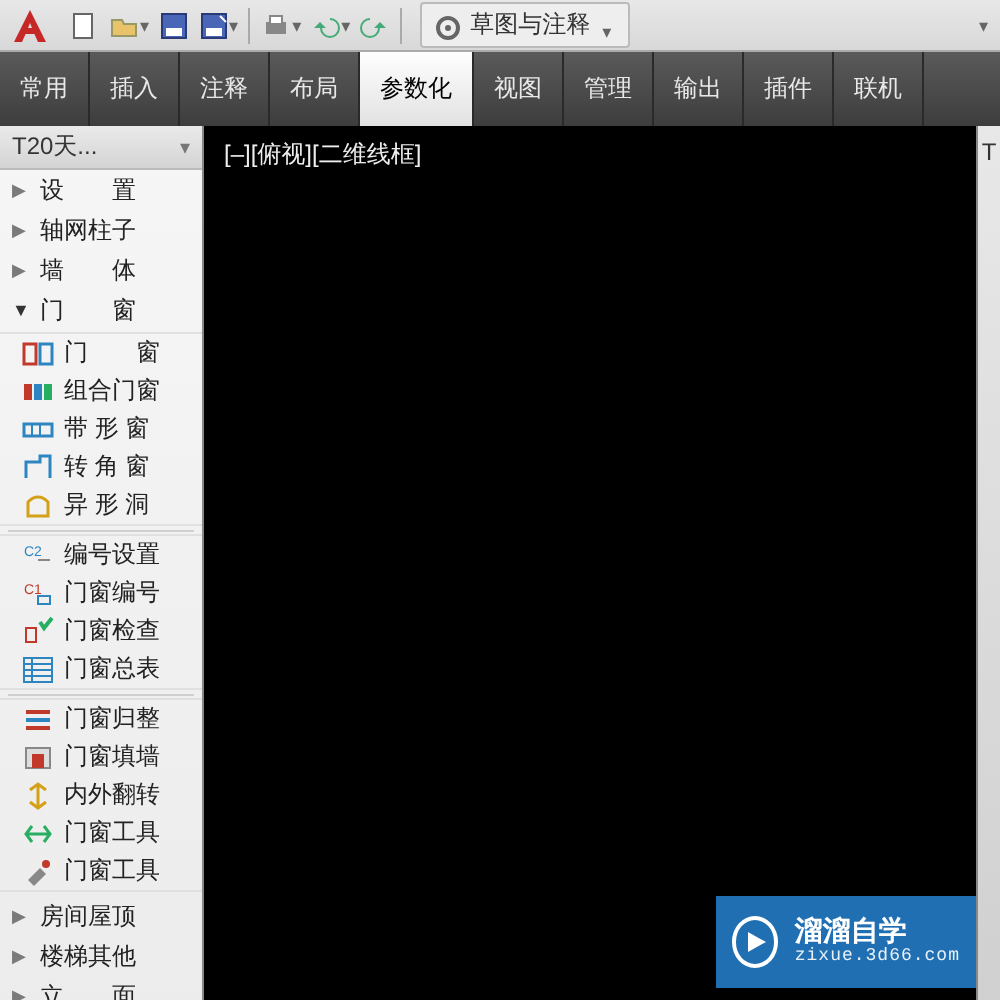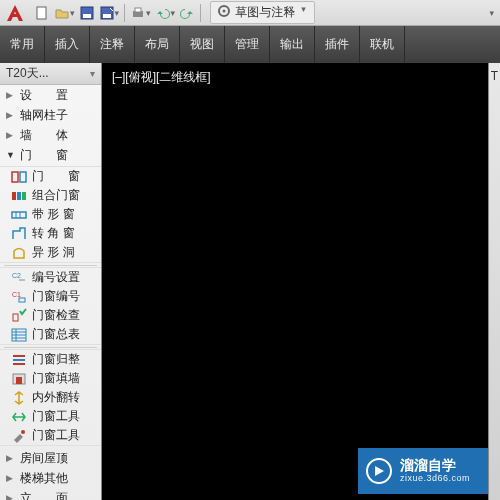--- a/index.html
+++ b/index.html
@@ -6,21 +6,21 @@
 html, body { width: 500px; height: 500px; overflow: hidden; background: #333; }
 
 .app { width: 500px; height: 500px; display: flex; flex-direction: column; }
 
 
 .qat { height: 26px; background: linear-gradient(#e8e8e8,#d8d8d8); display: flex; align-items: center; padding: 0 2px; border-bottom: 1px solid #aaa; font-size: 12px; }
 .qat .logo { width: 26px; height: 22px; margin-right: 4px; display:flex; align-items:center; justify-content:center; }
 .qat .qbtn { width: 20px; height: 20px; display:flex; align-items:center; justify-content:center; color:#555; border-radius:2px; }
 .qat .sep { width:1px; height:18px; background:#aaa; margin:0 3px; }
 .qat .drop { font-size:9px; color:#666; margin-left:-2px; margin-right:2px; }
-.qat .workspace { margin-left: 6px; display:flex; align-items:flex-start; padding:2px 6px; border:1px solid #bbb; border-radius:2px; background:#eee; font-size:12px; color:#333; }
+.qat .workspace { margin-left: 6px; display:flex; align-items:flex-end; padding:2px 6px; border:1px solid #bbb; border-radius:2px; background:#eee; font-size:12px; color:#333; }
 .qat .workspace .gear { margin-right:4px; }
 
 
 .ribbon { height: 37px; background: linear-gradient(#5a5a5a,#3d3d3d); display:flex; align-items:stretch; font-size:12px; }
 .ribbon .rtab { color:#e8e8e8; padding:0 10px; display:flex; align-items:center; cursor:pointer; border-right:1px solid #2a2a2a; }
 .ribbon .rtab.active { background:linear-gradient(#fefefe,#e2e2e2); color:#000; }
 
 
 .main { flex:1; display:flex; min-height:0; }
 
@@ -42,21 +42,21 @@
 
 
 .canvas { flex:1; background:#000; position:relative; color:#ddd; font-size:12px; }
 .canvas .vplabel { position:absolute; top:6px; left:10px; color:#eee; font-size:12px; }
 
 
 .watermark { position:absolute; right:0; bottom:6px; height:46px; width:130px; background:#1f6fb2; color:#fff; display:flex; align-items:center; padding:4px 8px; font-size:12px; }
 .watermark .play { width:26px; height:26px; border:2px solid #fff; border-radius:50%; display:flex; align-items:center; justify-content:center; margin-right:8px; }
 .watermark .txt { display:flex; flex-direction:column; line-height:1.1; }
 .watermark .txt .t1 { font-size:14px; font-weight:bold; }
-.watermark .txt .t2 { font-size:9px; opacity:.9; letter-spacing:.5px; }
+.watermark .txt .t2 { font-size:9px; opacity:.9; letter-spacing:.5px;font-family:Liberation Mono, monospace; }
 
 
 .rightedge { width:12px; background:linear-gradient(#e8e8e8,#d0d0d0); border-left:1px solid #888; display:flex; align-items:flex-start; justify-content:center; padding-top:6px; color:#333; font-size:12px; }
 
 
 svg { display:block; }
 </style>
 </head>
 <body>
 
@@ -124,20 +124,21 @@
       <span class="drop" style="margin-left:6px">▾</span>
     </span>
     <span class="drop" style="margin-left:auto;margin-right:4px">▾</span>
   </div>
 
   <div class="ribbon" id="ribbon">
       <div class="rtab">常用</div>
       <div class="rtab">插入</div>
       <div class="rtab">注释</div>
       <div class="rtab">布局</div>
+      <div class="rtab active">参数化</div>
       <div class="rtab">视图</div>
       <div class="rtab">管理</div>
       <div class="rtab">输出</div>
       <div class="rtab">插件</div>
       <div class="rtab">联机</div>
     </div>
 
   <div class="main">
     <div class="sidebar">
       <div class="side-title">

